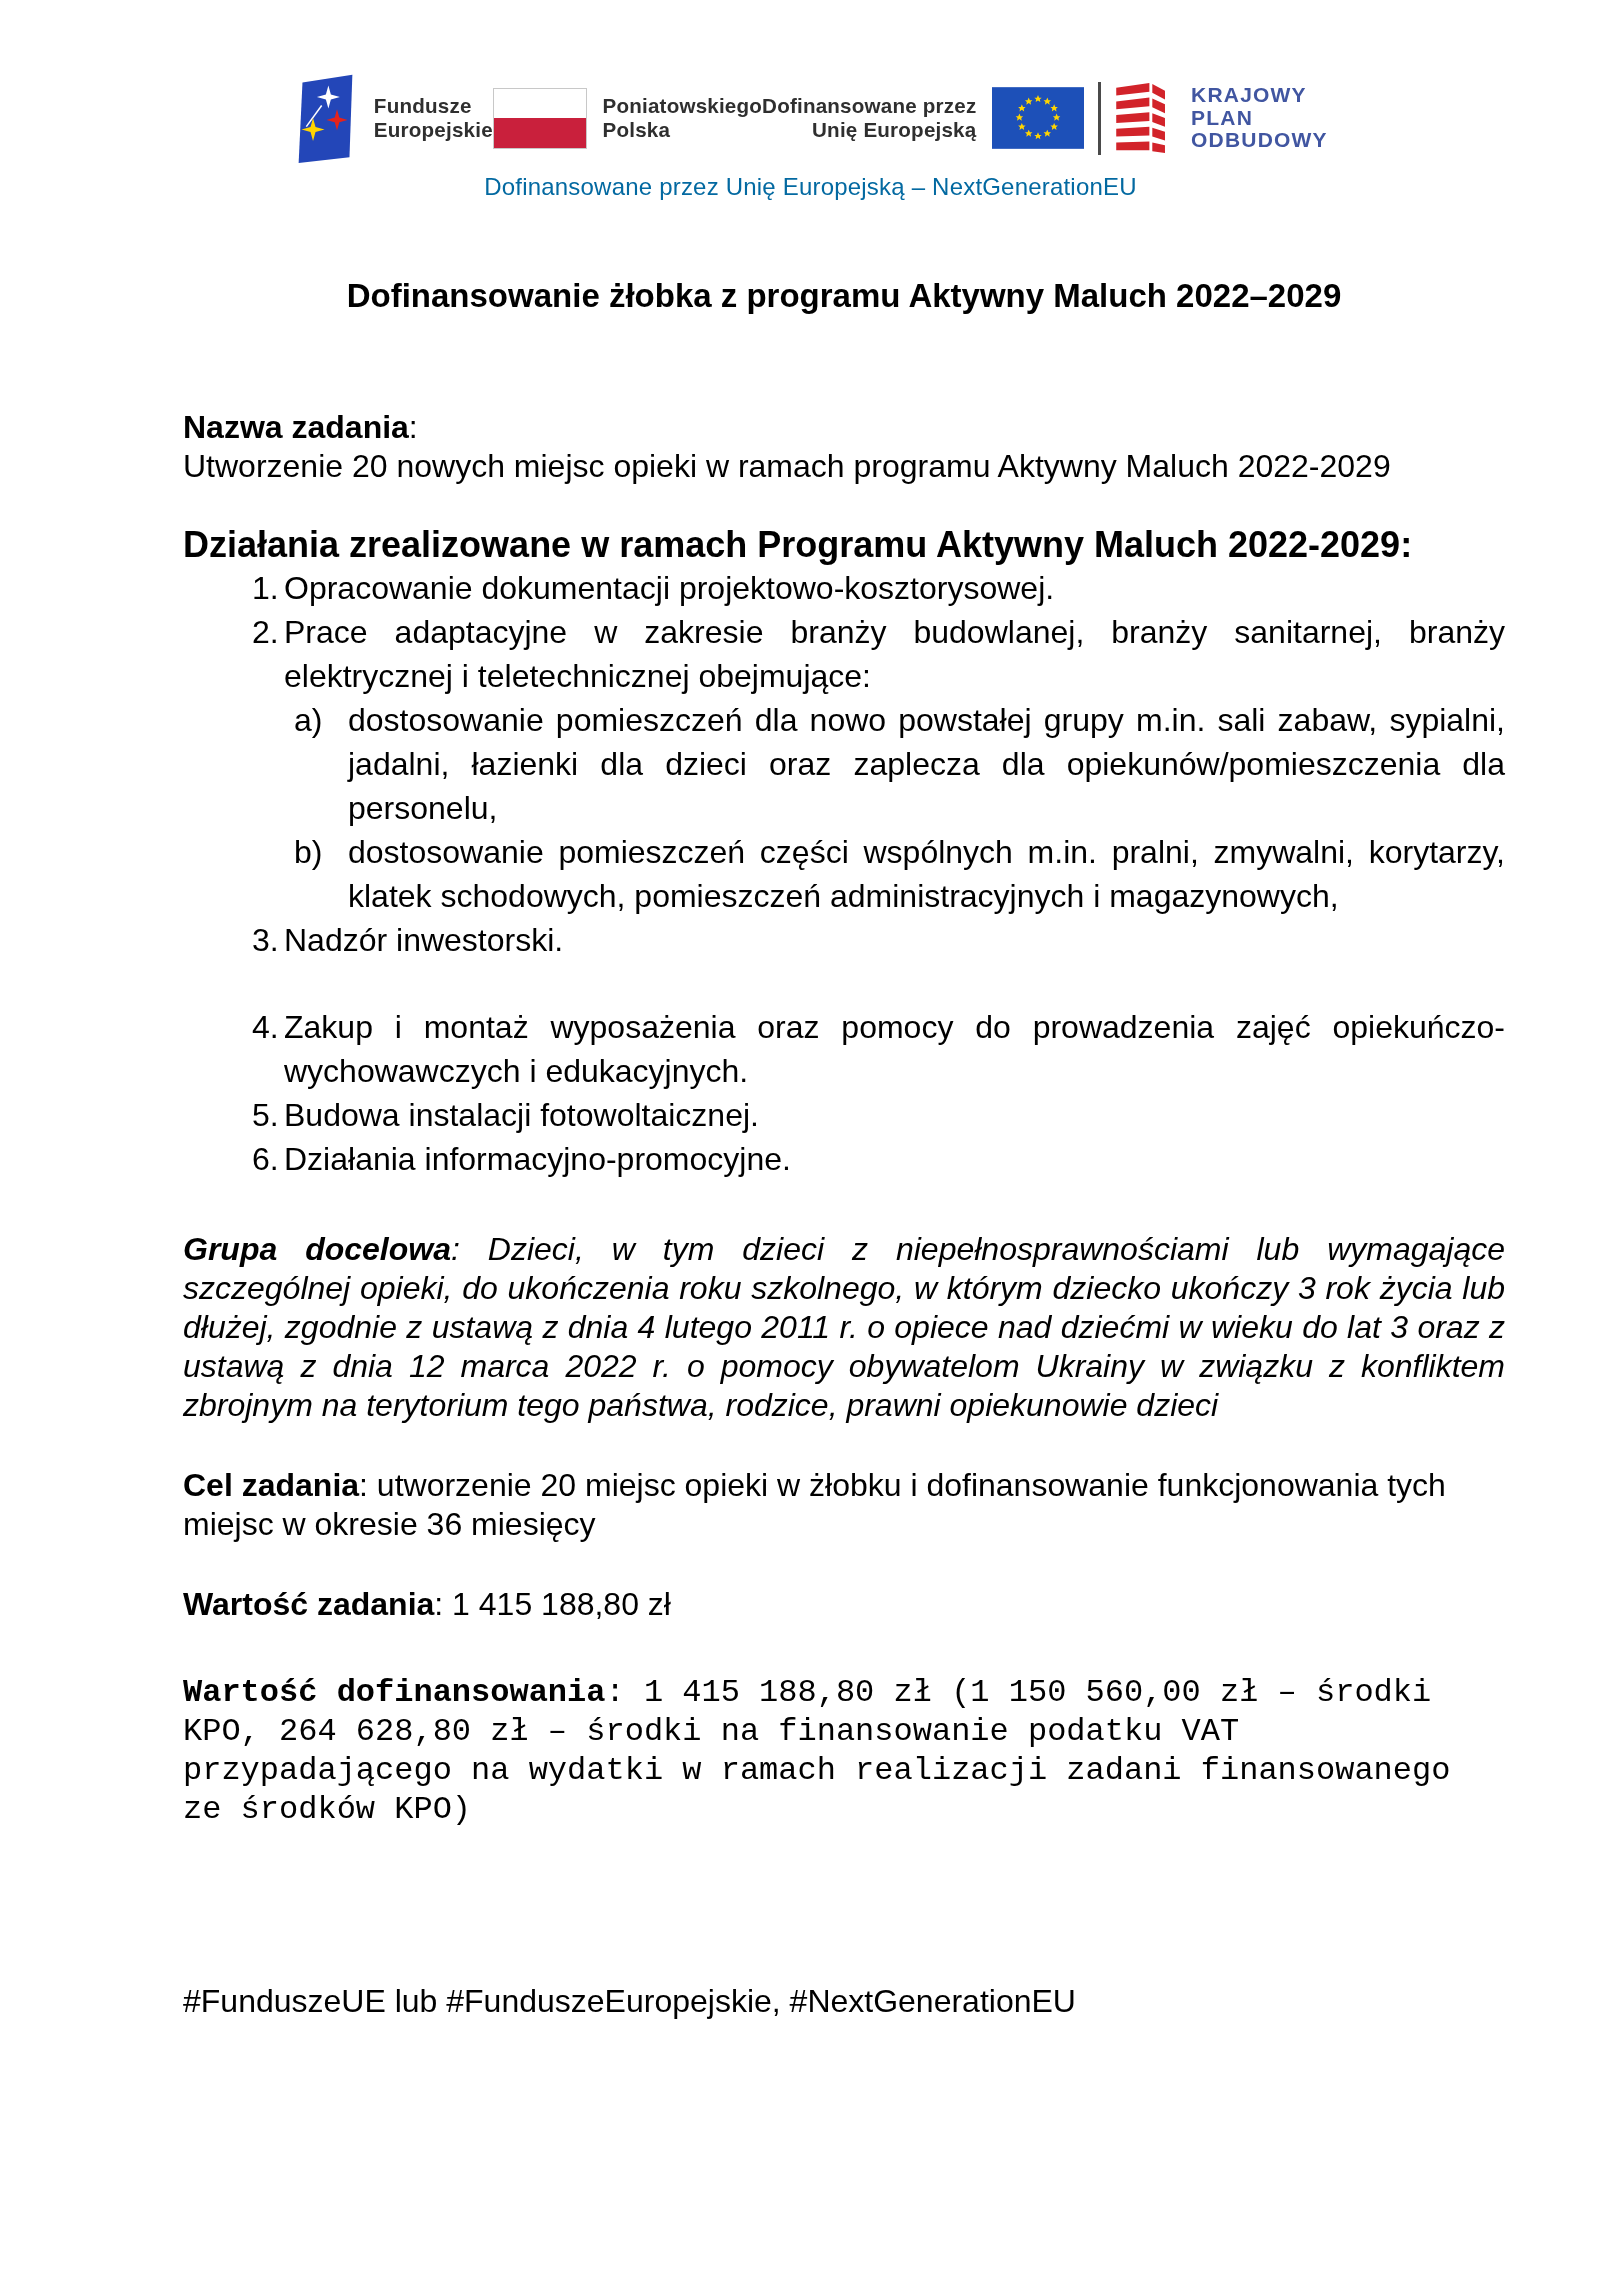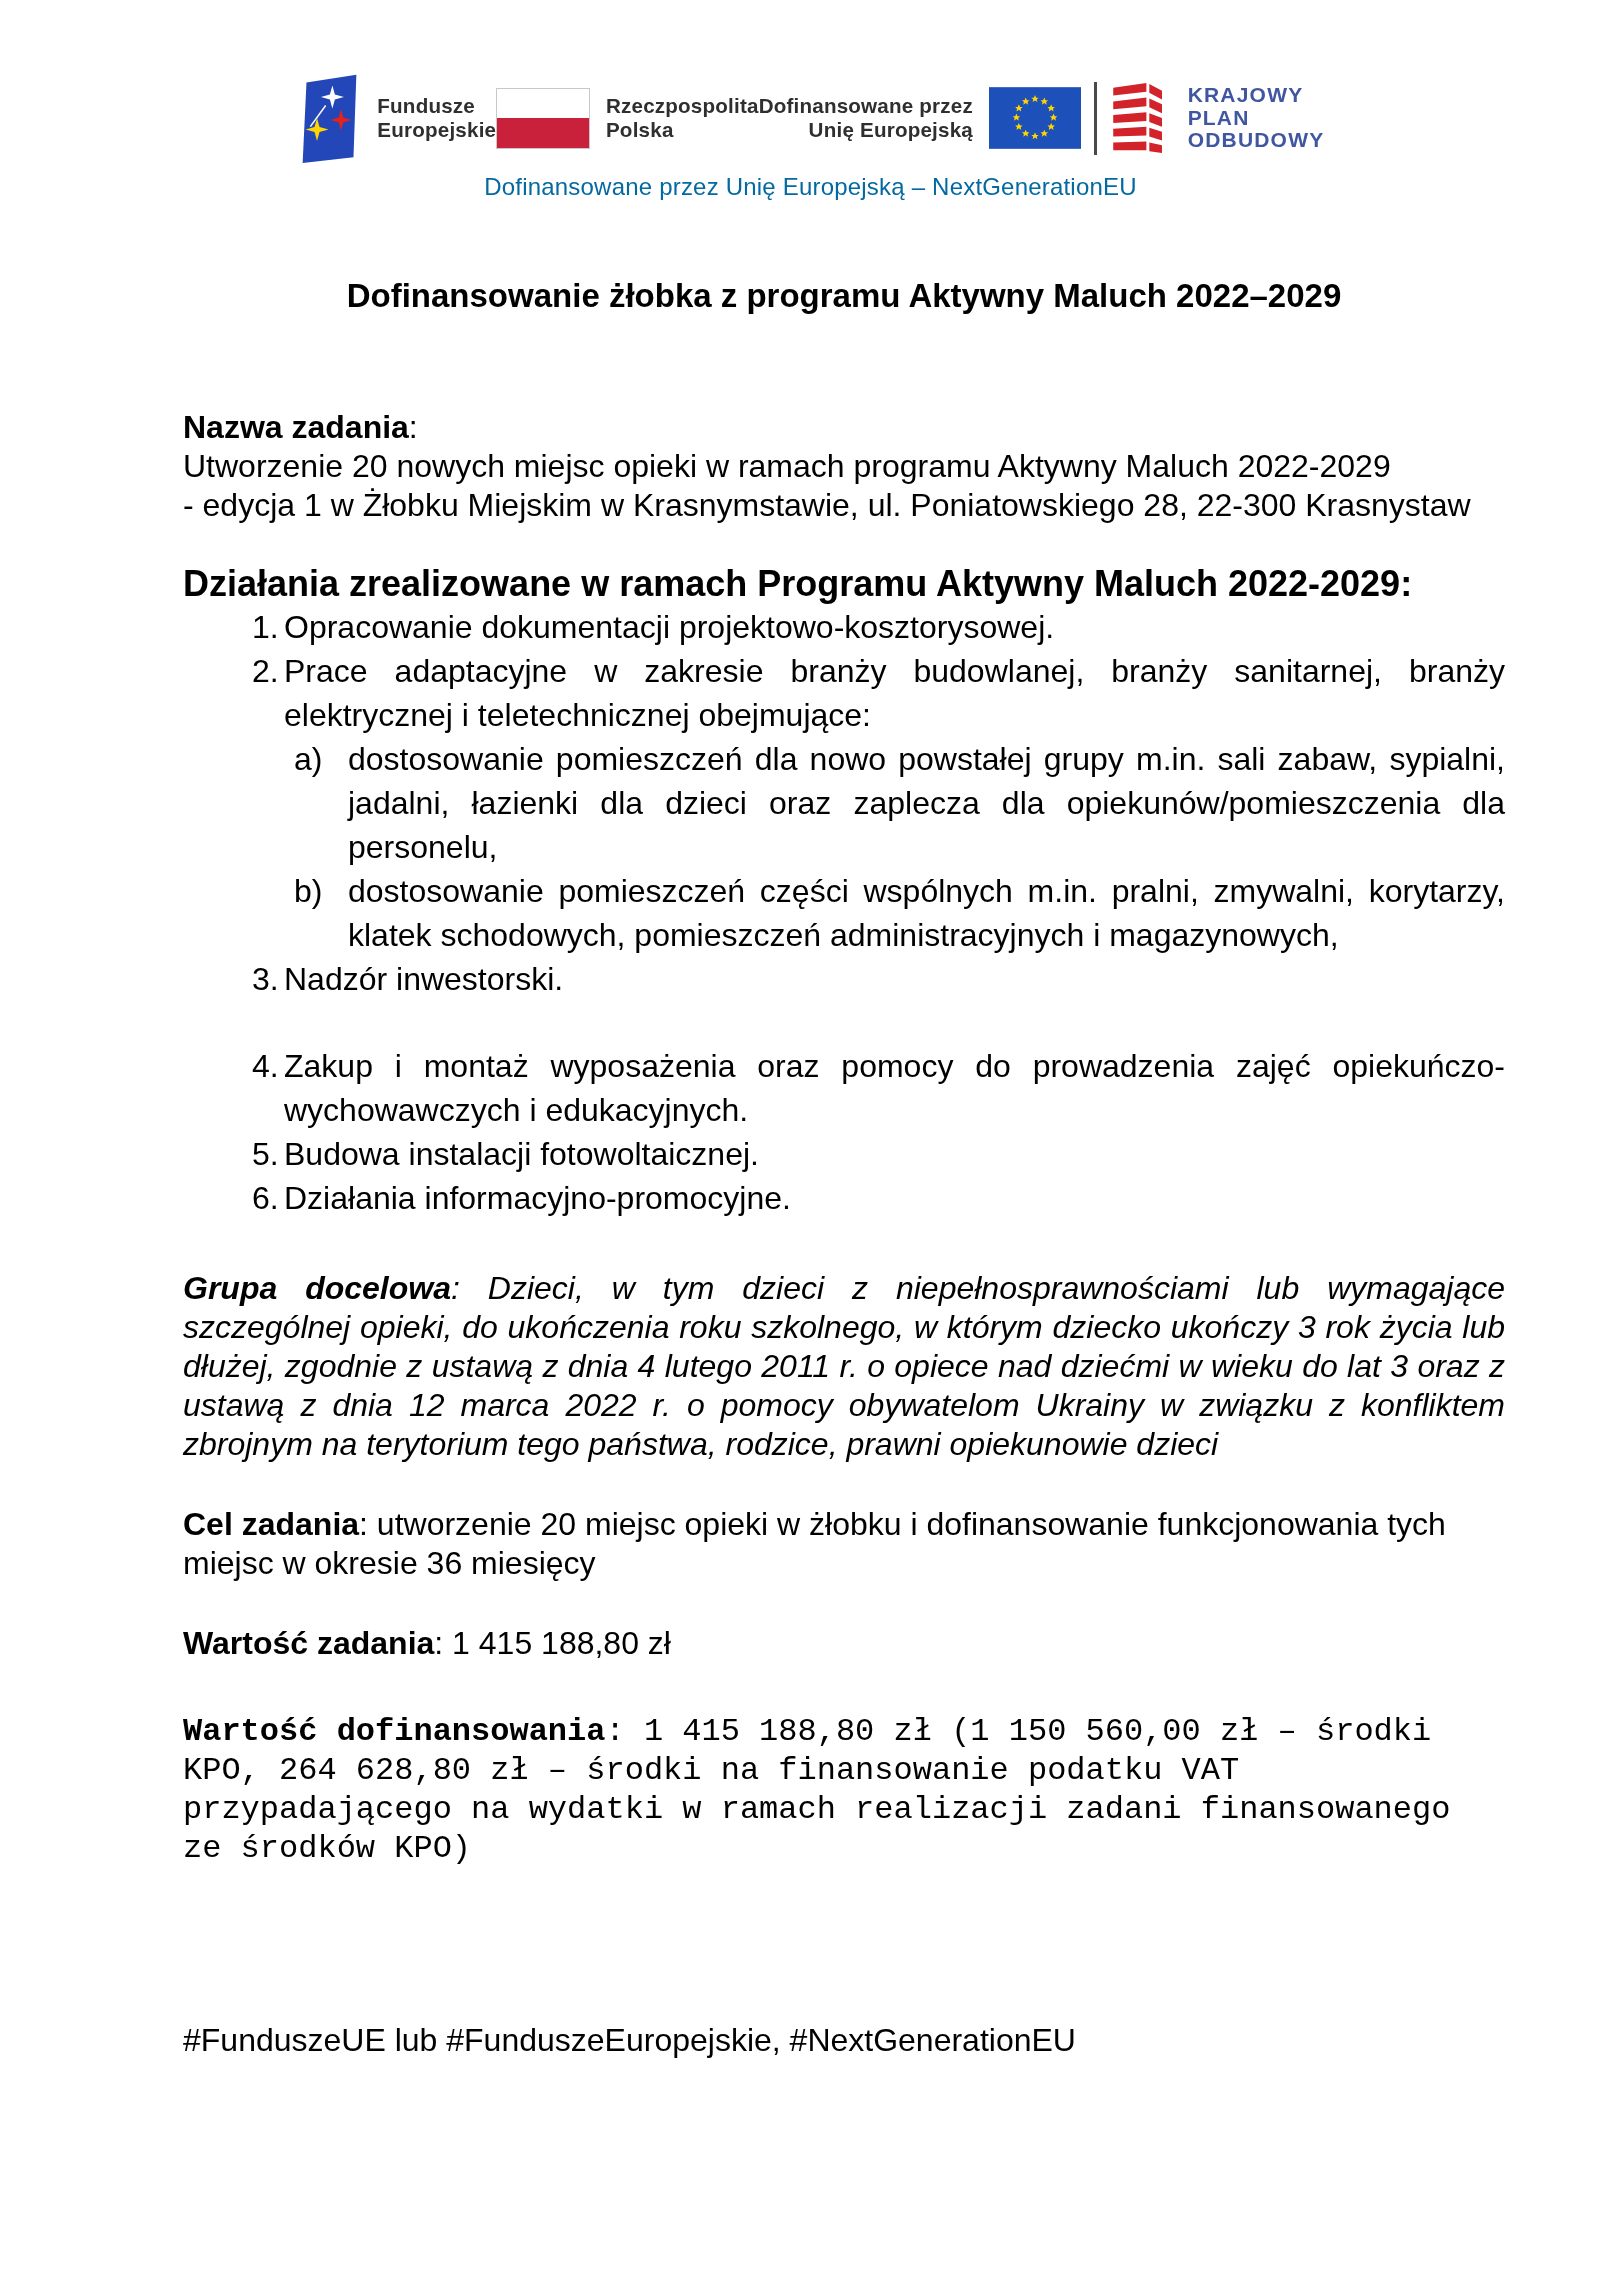--- a/index.html
+++ b/index.html
@@ -92,21 +92,21 @@
         <div>Europejskie</div>
       </div>
     </div>
 
     <div class="logo-group">
       <div class="pl-flag">
         <div class="w"></div>
         <div class="r"></div>
       </div>
       <div class="logo-label">
-        <div>Rzeczpospolita</div>
+        <div>Poniatowskiego</div>
         <div>Polska</div>
       </div>
     </div>
 
     <div class="logo-group">
       <div class="logo-label right">
         <div>Dofinansowane przez</div>
         <div>Unię Europejską</div>
       </div>
       <svg class="eu-flag-svg" viewBox="0 0 94 63">
@@ -158,21 +158,20 @@
 
   <div class="content">
 
     <div class="doc-title">Dofinansowanie żłobka z programu Aktywny Maluch 2022–2029</div>
 
     <div class="sec-nazwa">
       <div class="para">
         <span class="bold">Nazwa zadania</span><span>:</span>
       </div>
       <div class="para">Utworzenie 20 nowych miejsc opieki w ramach programu Aktywny Maluch 2022-2029</div>
-      <div class="para">- edycja 1 w Żłobku Miejskim w Krasnymstawie, ul. Poniatowskiego 28, 22-300 Krasnystaw</div>
     </div>
 
     <div class="sec-dzialania">
       <div class="heading-line">Działania zrealizowane w ramach Programu Aktywny Maluch 2022-2029:</div>
 
       <div class="li">
         <span class="m1">1.</span>
         <span class="t">Opracowanie dokumentacji projektowo-kosztorysowej.</span>
       </div>
 

